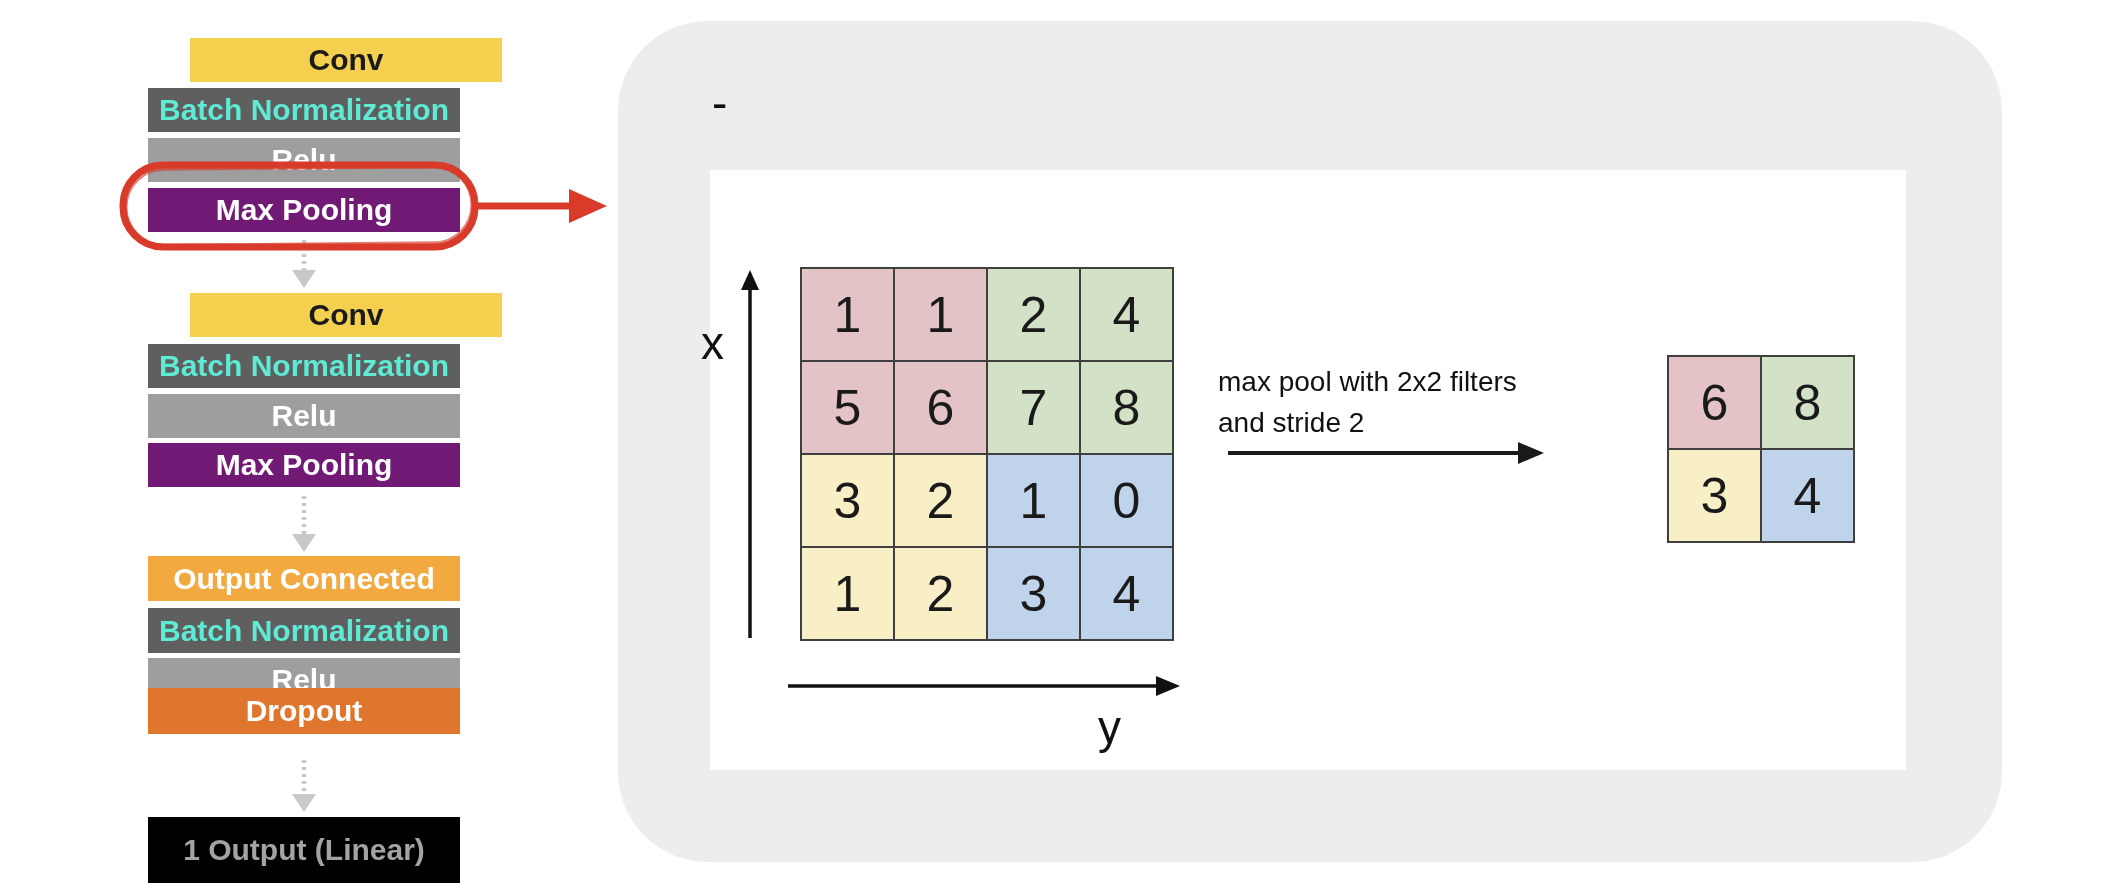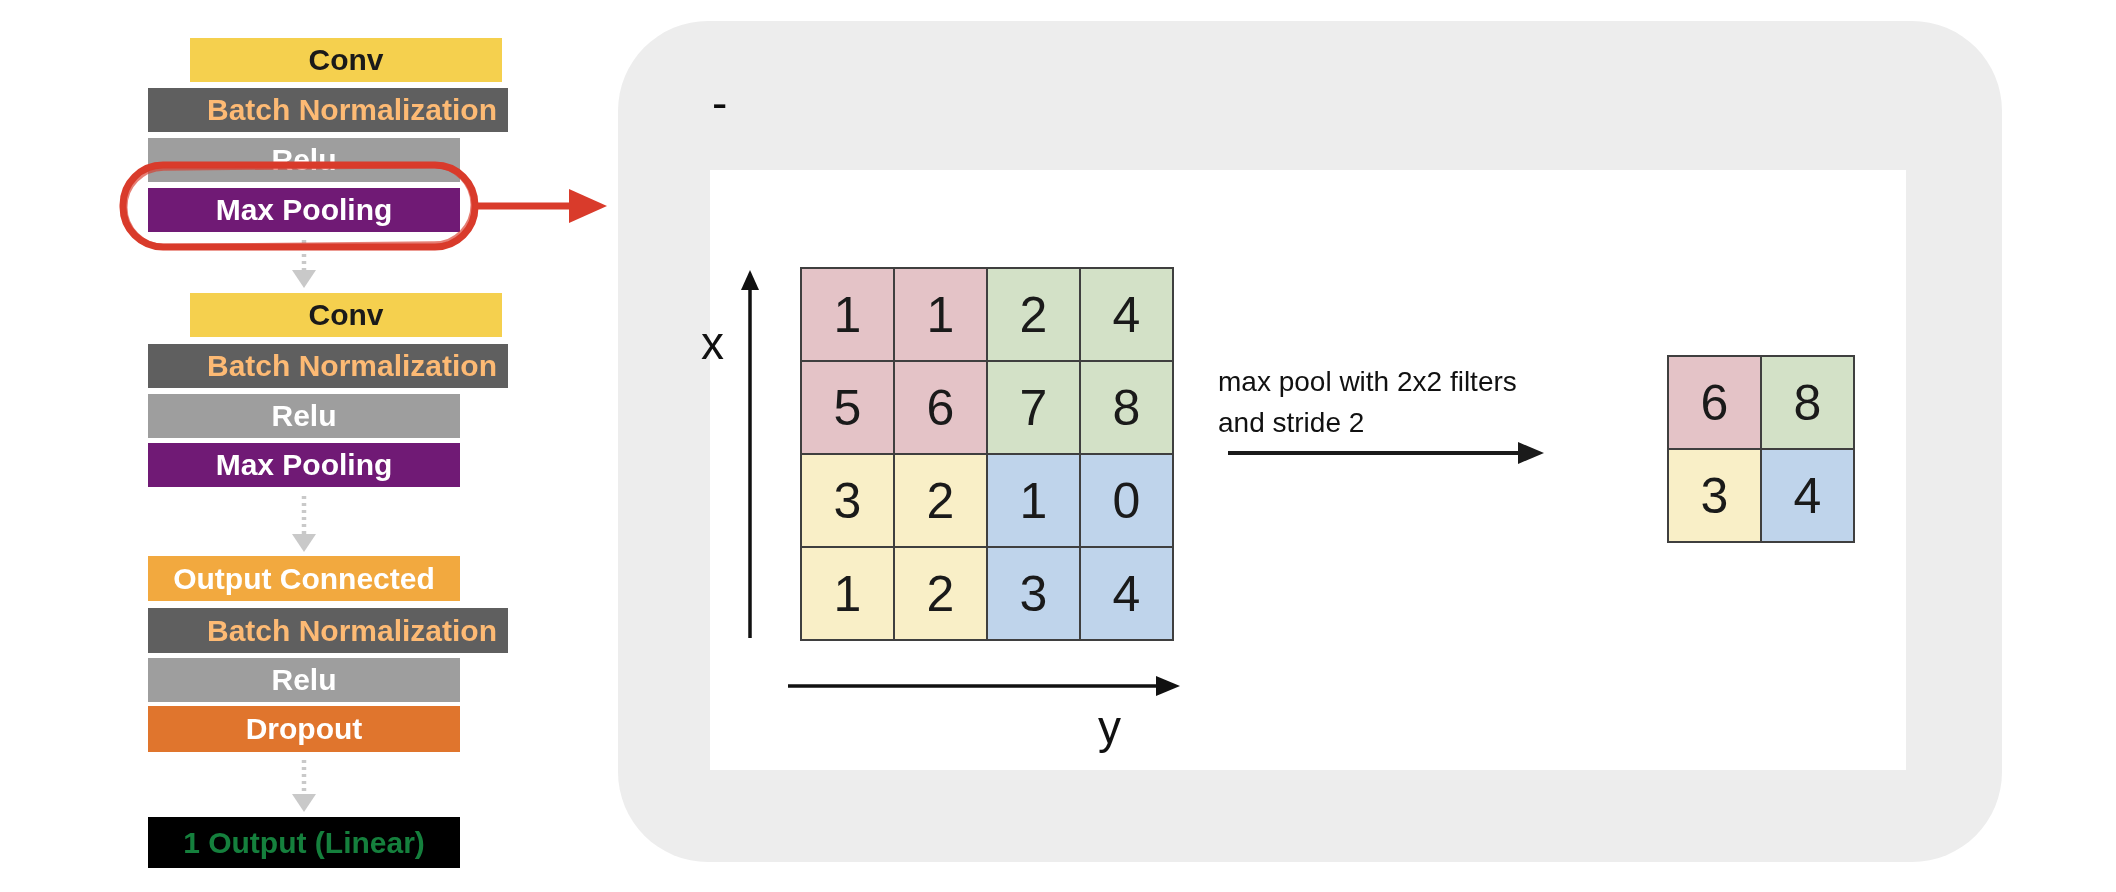--- a/index.html
+++ b/index.html
@@ -4,26 +4,26 @@
 <style>
   html,body { margin:0; padding:0; background:#ffffff; }
   body { font-family:"Liberation Sans", sans-serif; }
   .page { position:relative; width:2116px; height:892px; background:#ffffff; overflow:hidden; }
 
   
   .layer { position:absolute; left:148px; width:312px; height:44px;
            display:flex; align-items:center; justify-content:center;
            font-weight:bold; font-size:30px; white-space:nowrap; }
   .layer.conv     { background:#f5d04e; color:#1a1a1a;margin-left:42px; }
-  .layer.bn       { background:#5f5f5f; color:#fdba74;padding-left:48px; }
+  .layer.bn       { background:#5f5f5f; color:#5eead4; }
   .layer.relu     { background:#9e9e9e; color:#ffffff; }
   .layer.maxpool  { background:#701a75; color:#ffffff;text-align:center; }
   .layer.fc       { background:#f2a93f; color:#ffffff; }
   .layer.dropout  { background:#e0752d; color:#ffffff; }
-  .layer.outputbox{ background:#000000; color:#15803d; height:51px; }
+  .layer.outputbox{ background:#000000; color:#a3a3a3; height:66px; }
 
   .down-arrow { position:absolute; left:289px; width:30px; }
 
   .annotation-svg { position:absolute; left:105px; top:150px; }
 
   
   .gray-panel { position:absolute; left:618px; top:21px; width:1384px; height:841px;
                 background:#ededed; border-radius:90px; }
   .panel-heading { position:absolute; left:712px; top:76px; display:flex; align-items:baseline;
                    font-size:46px; color:#0d0d0d; }
@@ -69,21 +69,21 @@
   <div class="layer maxpool" style="top:443px">Max Pooling</div>
 
   <svg class="down-arrow" style="top:494px" width="30" height="58">
     <line x1="15" y1="2" x2="15" y2="41" stroke="#c9c9c9" stroke-width="4.5" stroke-dasharray="3 4"></line>
     <polygon points="3,40 27,40 15,58" fill="#c9c9c9"></polygon>
   </svg>
 
   <div class="layer fc" style="top:556px;height:45px">Output Connected</div>
   <div class="layer bn" style="top:608px;height:45px">Batch Normalization</div>
   <div class="layer relu" style="top:658px;height:44px">Relu</div>
-  <div class="layer dropout" style="top:706px;height:46px">Dropout</div>
+  <div class="layer dropout" style="top:688px;height:46px">Dropout</div>
 
   <svg class="down-arrow" style="top:758px" width="30" height="54">
     <line x1="15" y1="2" x2="15" y2="37" stroke="#c9c9c9" stroke-width="4.5" stroke-dasharray="3 4"></line>
     <polygon points="3,36 27,36 15,54" fill="#c9c9c9"></polygon>
   </svg>
 
   <div class="layer outputbox" style="top:817px">1 Output (Linear)</div>
 
   <svg class="annotation-svg" width="530" height="110">
     <rect x="18" y="15" width="352" height="82" rx="40" fill="none" stroke="#d93b2b" stroke-width="7"></rect>

